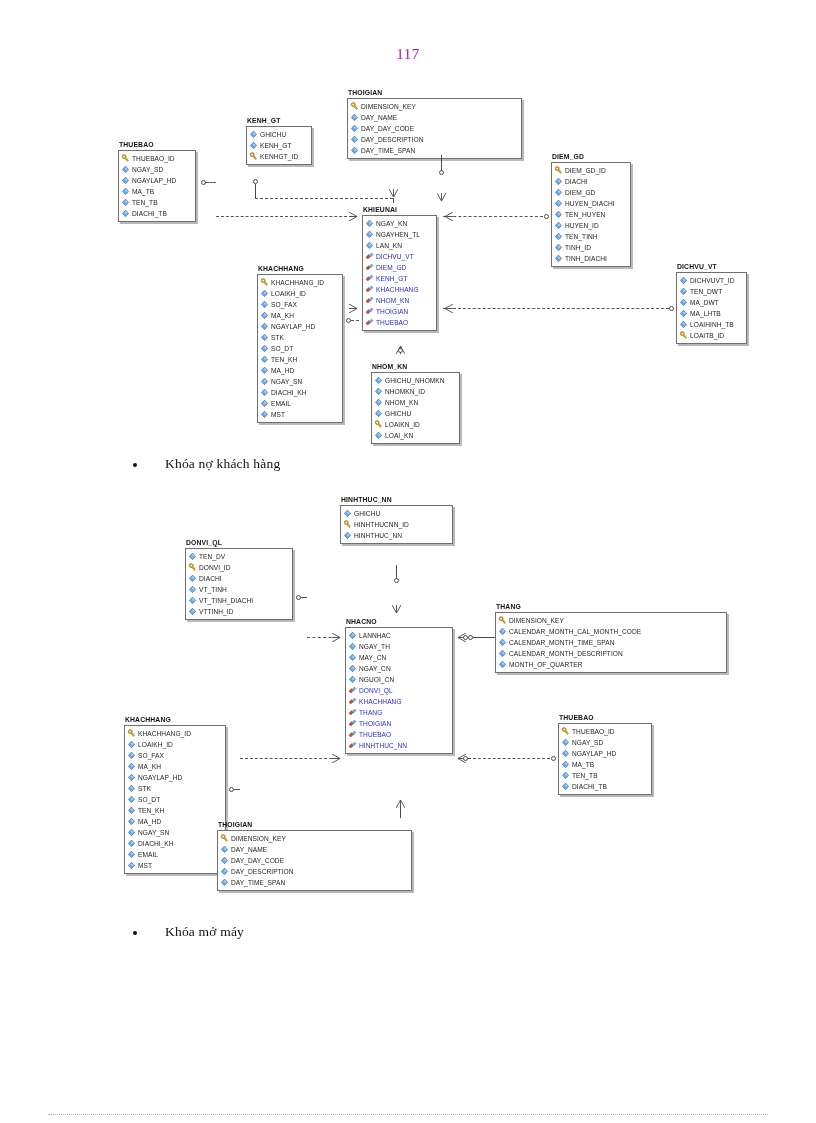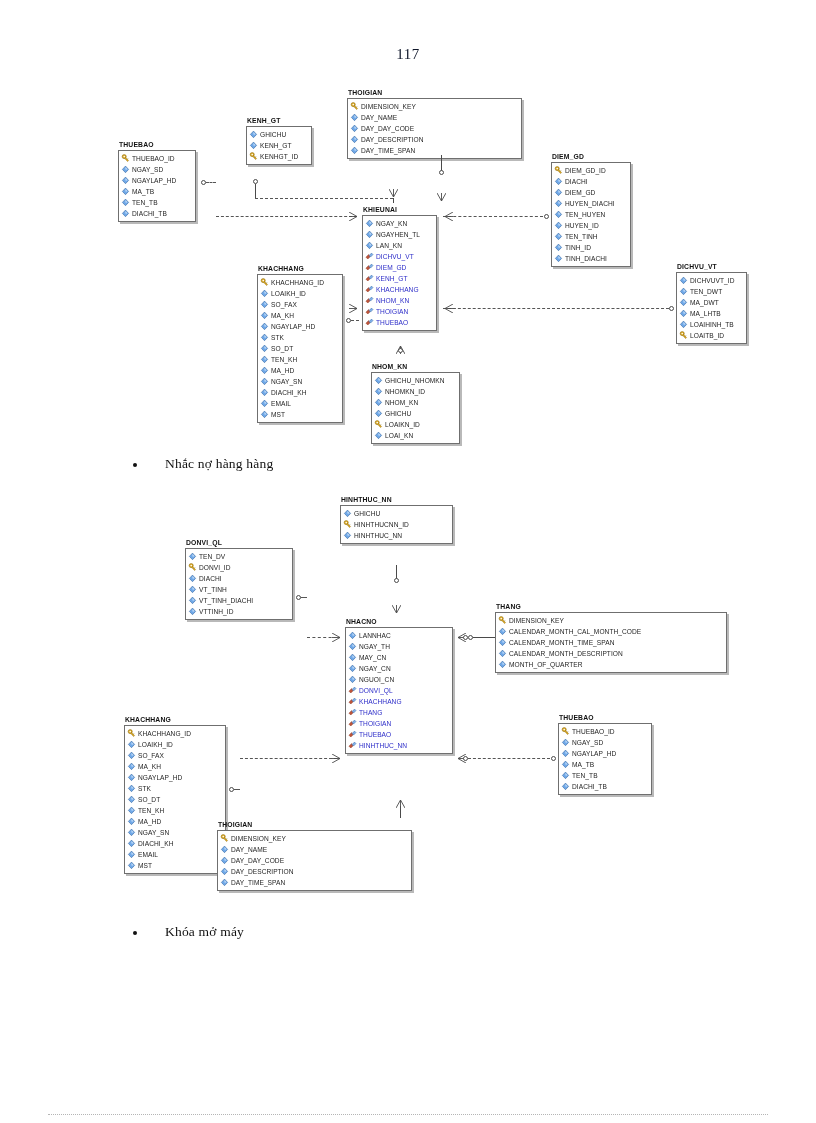--- a/index.html
+++ b/index.html
@@ -23,21 +23,21 @@
     background: #fff;
   }
   .page-number {
     position: absolute;
     top: 46px;
     left: 0;
     width: 816px;
     text-align: center;
     font-family: "Liberation Serif", serif;
     font-size: 15px;
-    color: #0f172a;
+    color: #a21caf;
     letter-spacing: 0.5px;
   }
   
   .diagram {
     position: absolute;
   }
   
   .entity {
     position: absolute;
     box-sizing: border-box;
@@ -1325,21 +1325,21 @@
       <div class="crow" style="left: 395.5px; top: 800px; width: 9px; height: 8px;">
         <svg width="9" height="8" viewBox="0 0 9 8">
           <path d="M0,8 L4.5,0 L9,8 M4.5,0 L4.5,8" stroke="#4a4a4a" stroke-width="0.9" fill="none"></path>
         </svg>
       </div>
       <div class="ln v" style="left: 400px; top: 806px; height: 12px;"></div>
     </div>
 
   <div class="bullet-item" id="bullet-0" style="left: 133px; top: 456px;">
     <span class="dot"></span>
-    <span class="btext">Nhắc nợ hàng hàng</span>
+    <span class="btext">Khóa nợ khách hàng</span>
   </div>
   <div class="bullet-item" id="bullet-1" style="left: 133px; top: 924px;">
     <span class="dot"></span>
     <span class="btext">Khóa mở máy</span>
   </div>
 
   <div class="footer-rule"></div>
 </div>
 
 </body></html>

